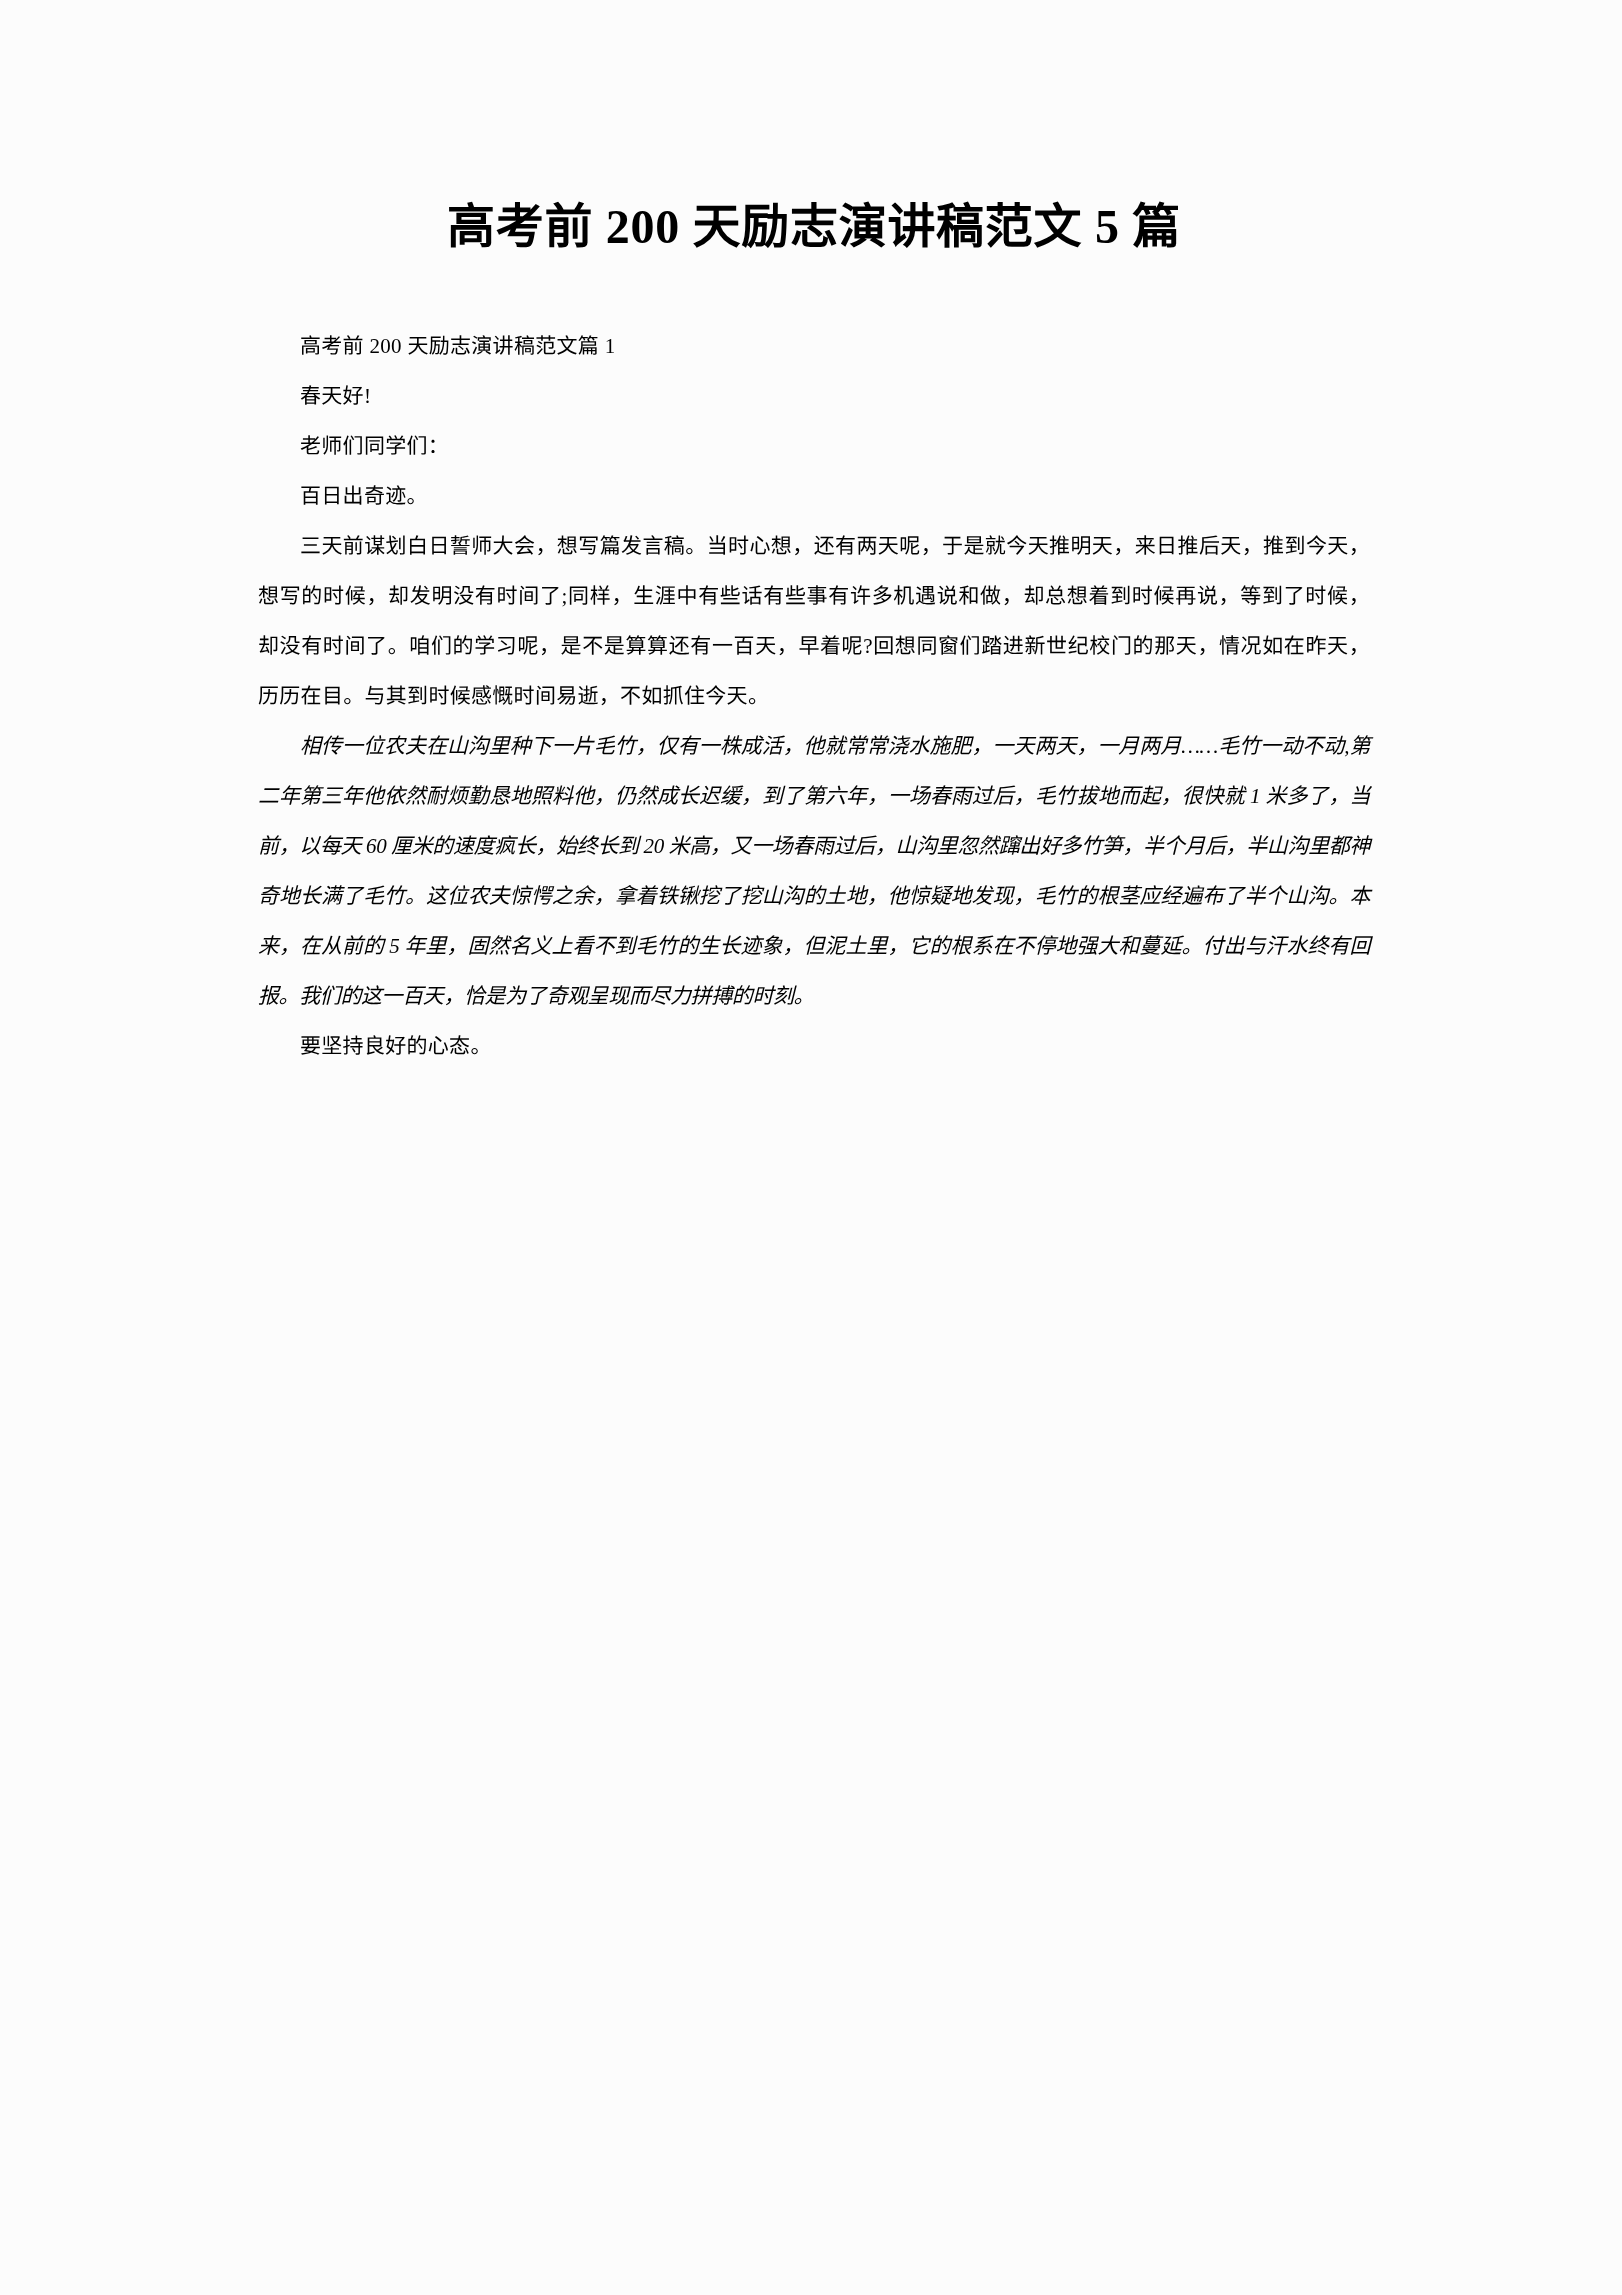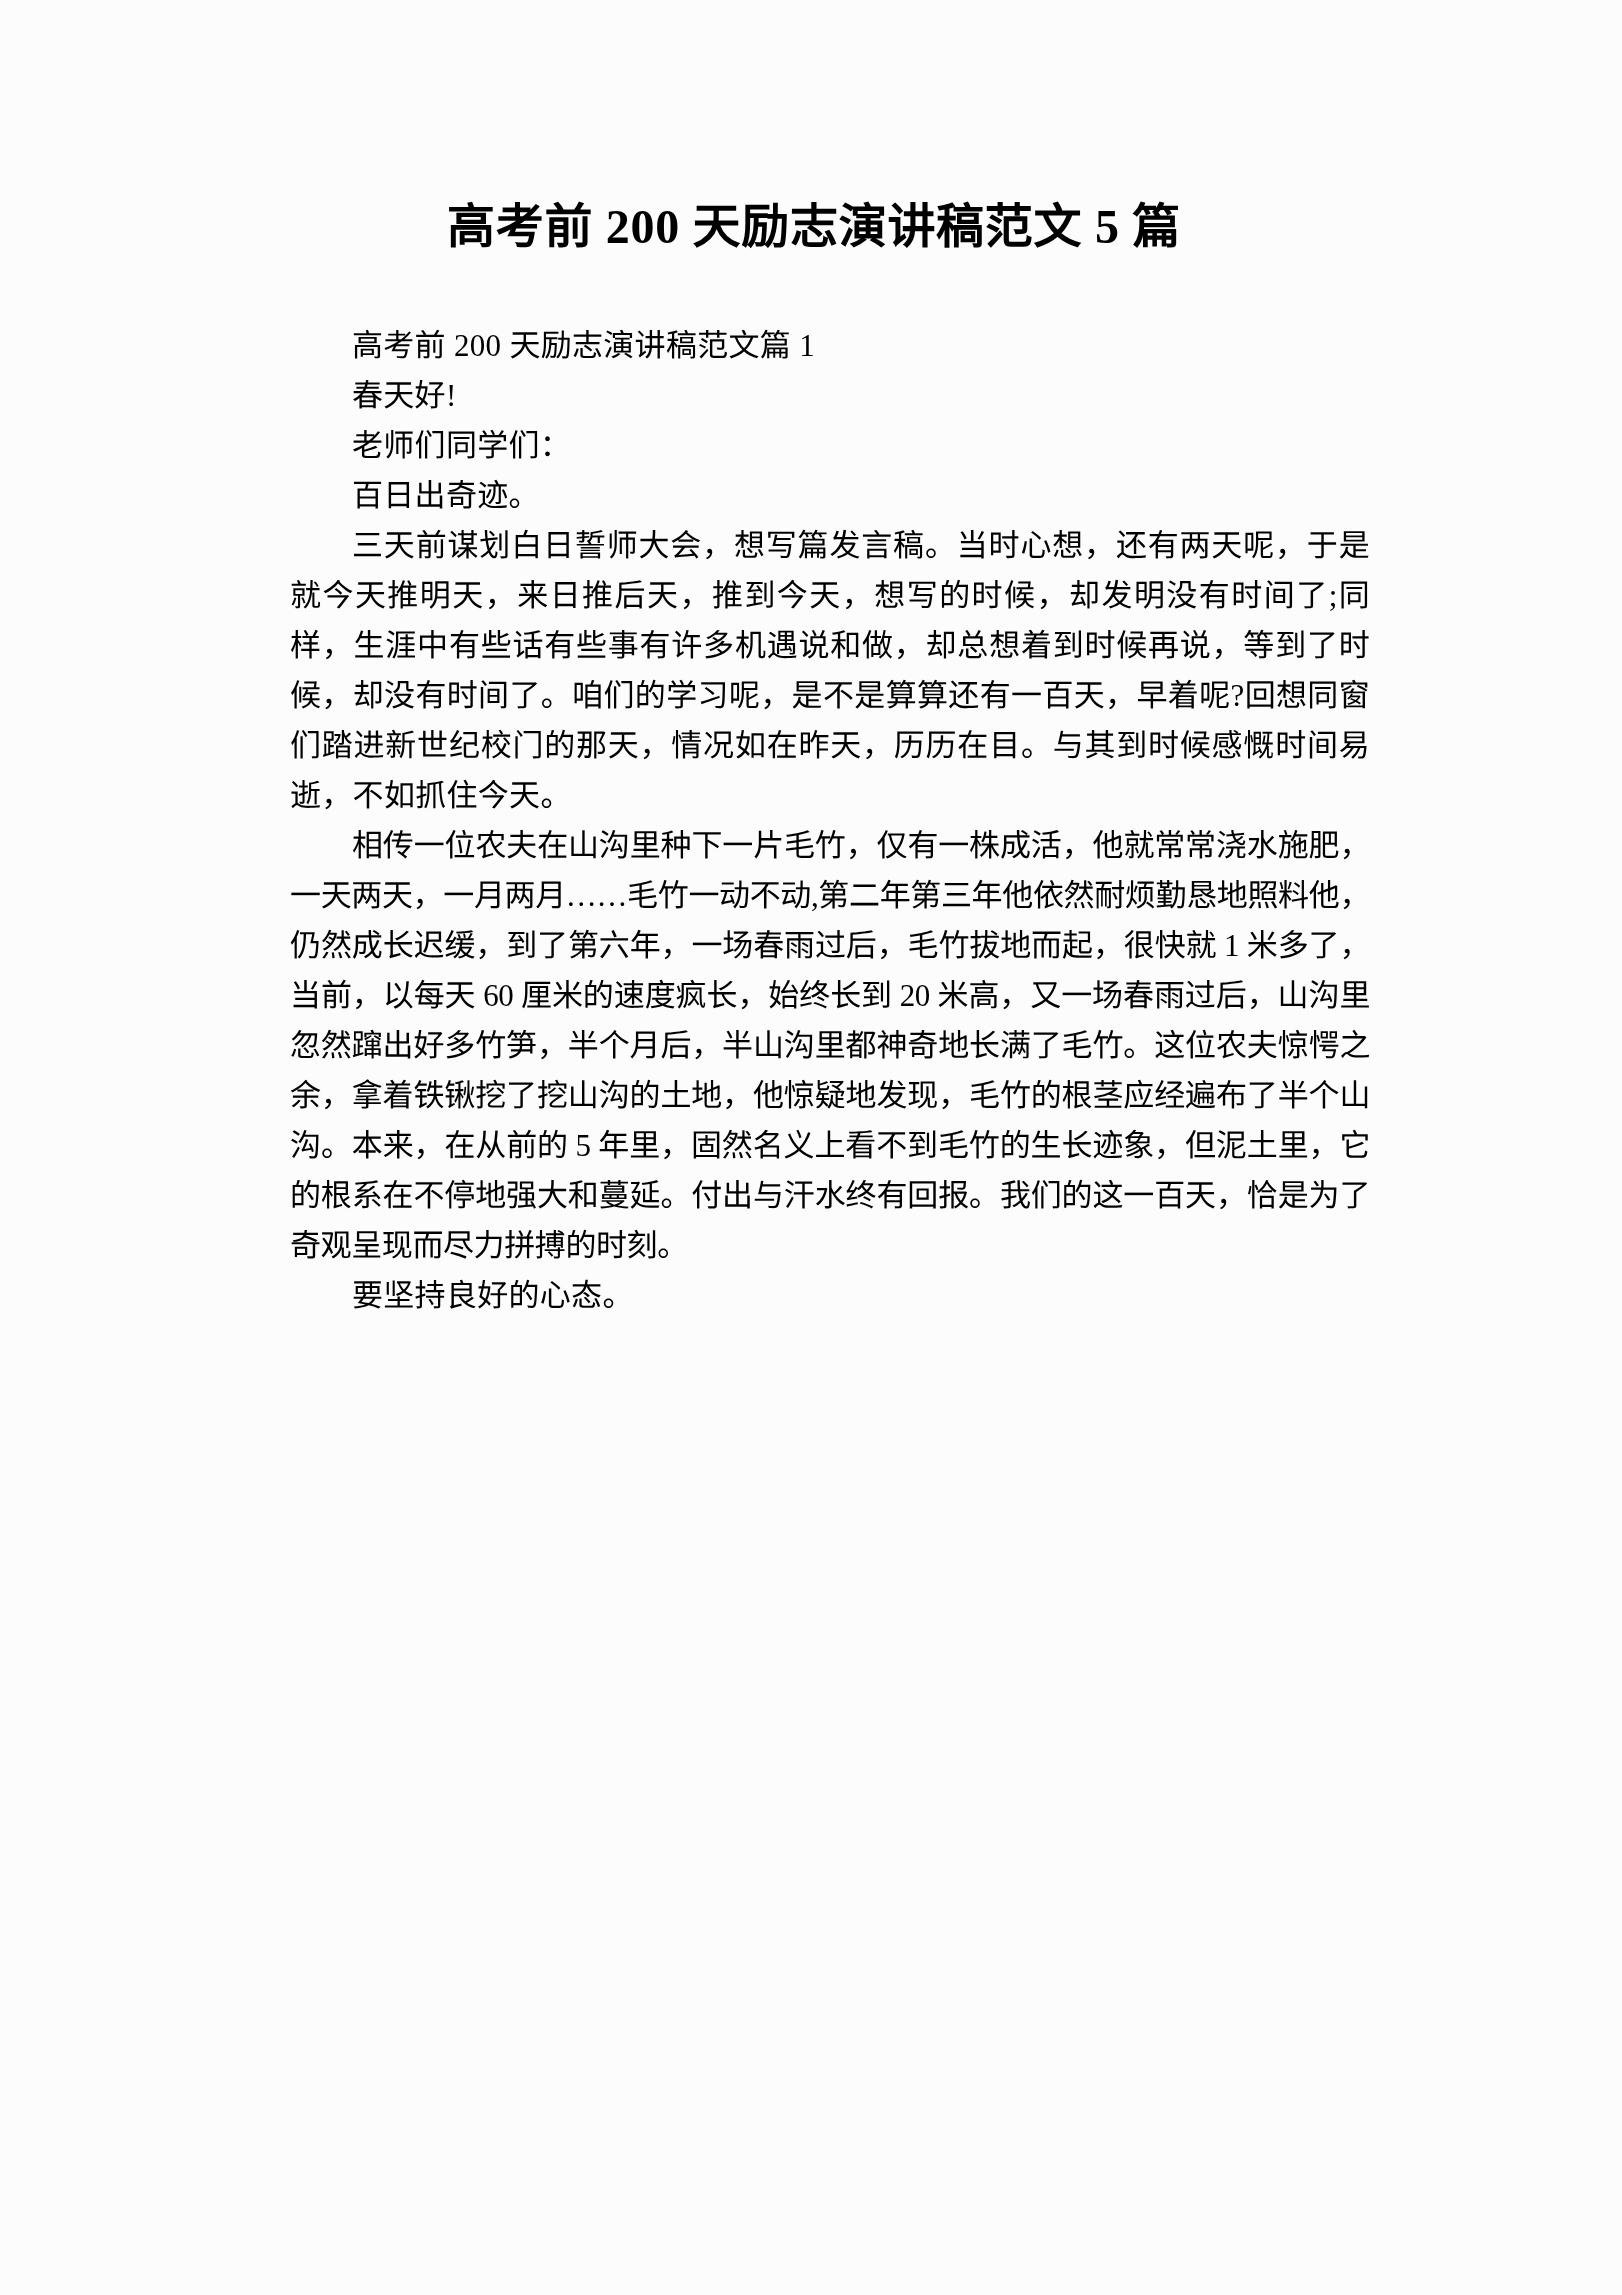--- a/index.html
+++ b/index.html
@@ -29,36 +29,36 @@
     font-size: 48px;
     font-weight: bold;
     line-height: 1.30;
     text-align: center;
     letter-spacing: 0.7px;
     margin: 0 0 63px 0;
     padding: 0 19.6px;
     white-space: nowrap;
   }
   .body-block {
-    font-size: 31px;
+    font-size: 21px;
     line-height: 50px;
     text-align: justify;
     text-justify: inter-ideograph;
     letter-spacing: 0.3px;
-    margin-left: 32px;
   }
   .para {
     margin: 0;
     text-indent: 2em;
     text-align: justify;
     text-justify: inter-ideograph;
     word-break: break-all;
   }
   .para.tight {
     letter-spacing: -0.4px;
+    font-style: italic;
   }
 </style>
 </head>
 <body>
 
 <div class="page">
   <div class="content">
 
     <h1 class="doc-title">高考前 200 天励志演讲稿范文 5 篇</h1>
 

